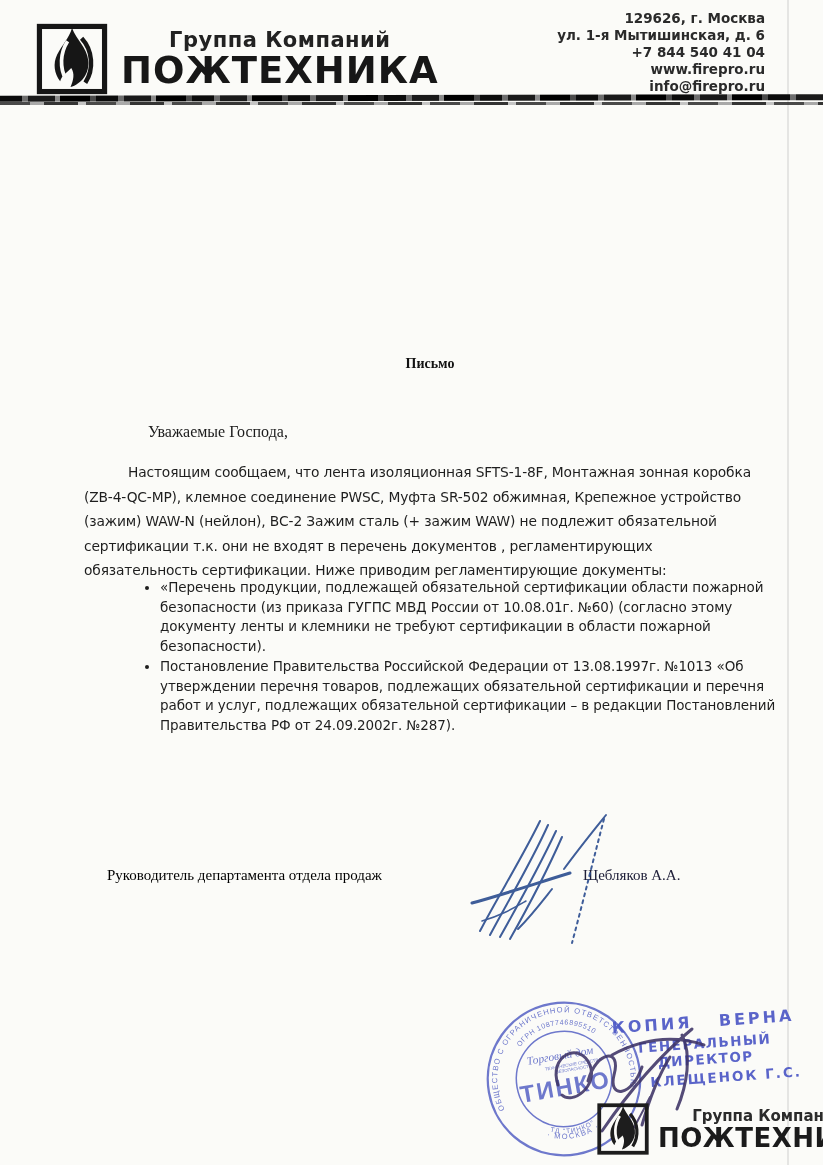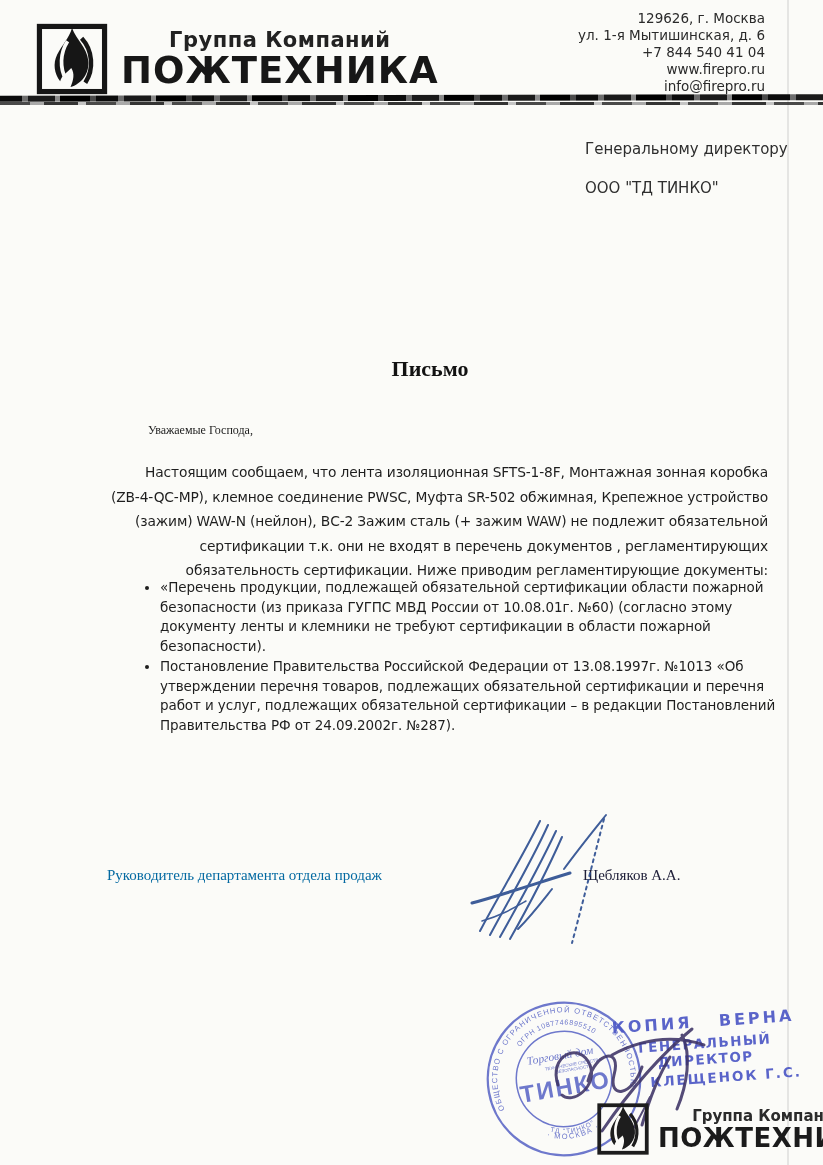--- a/index.html
+++ b/index.html
@@ -13,43 +13,43 @@
   }
   
   .scan-edge{position:absolute;right:34px;top:0;width:2px;height:1165px;background:#c9c9c9;opacity:.45;}
 
   
   .hdr-logo{position:absolute;left:35px;top:22px;display:flex;align-items:center;}
   .flame-box{width:74px;height:74px;}
   .hdr-logo-text{margin-left:12px;display:flex;flex-direction:column;align-items:center;}
   .hdr-line1{font-size:21px;font-weight:bold;color:#222;letter-spacing:.5px;}
   .hdr-line2{font-size:37px;font-weight:bold;color:#171717;letter-spacing:1px;line-height:1.05;}
-  .contact{position:absolute;right:58px;top:10px;text-align:right;font-size:13.5px;font-weight:normal;color:#2a2a2a;line-height:17px;}
+  .contact{position:absolute;right:58px;top:10px;text-align:right;font-size:13.5px;font-weight:bold;color:#2a2a2a;line-height:17px;}
   .divider{position:absolute;left:0;top:95px;width:823px;height:6px;
     background:repeating-linear-gradient(90deg,#0c0c0c 0 22px,#6d6d6d 22px 28px,#1a1a1a 28px 55px,#8a8a8a 55px 60px,#000 60px 90px,#4a4a4a 90px 96px);
     transform:skewY(-.12deg);}
   .divider2{position:absolute;left:0;top:102px;width:823px;height:3px;
     background:repeating-linear-gradient(90deg,#2a2a2a 0 30px,#9a9a9a 30px 44px,#111 44px 78px,#bbb 78px 86px);opacity:.85;}
 
   
   .recipient{position:absolute;left:585px;top:140px;font-size:15px;color:#2e2e2e;}
   .recipient .r2{margin-top:21px;}
 
   
   .title{position:absolute;left:85px;top:356px;width:690px;text-align:center;
-    font-family:"Liberation Serif", serif;font-weight:bold;font-size:22px;color:#121212;}
-  .salutation{position:absolute;left:148px;top:423px;font-family:"Liberation Serif", serif;font-size:12px;color:#1c1c1c;}
+    font-family:"Liberation Serif", serif;font-weight:bold;font-size:14px;color:#121212;}
+  .salutation{position:absolute;left:148px;top:423px;font-family:"Liberation Serif", serif;font-size:16px;color:#1c1c1c;}
   .paragraph{position:absolute;left:84px;top:460px;width:684px;
-    font-size:13.8px;line-height:24.5px;letter-spacing:-.15px;text-indent:44px;color:#1e1e1e;text-align:right;}
+    font-size:13.8px;line-height:24.5px;letter-spacing:-.15px;text-indent:44px;color:#1e1e1e;}
   .bullets{position:absolute;left:118px;top:566px;width:645px;margin:12px;padding-left:30px;
     font-size:13.5px;line-height:19.5px;letter-spacing:-.1px;color:#1e1e1e;}
   .bullets li{margin:0 0 1px 0;}
 
   
-  .sig-label{position:absolute;left:107px;top:867px;font-family:"Liberation Serif", serif;font-size:15px;color:#0369a1;}
+  .sig-label{position:absolute;left:107px;top:867px;font-family:"Liberation Serif", serif;font-size:15px;color:#000000;}
   .sig-name{position:absolute;left:583px;top:867px;font-family:"Liberation Serif", serif;font-size:15px;color:#20203a;}
   .sig-scribble{position:absolute;left:452px;top:803px;width:178px;height:148px;}
 
   
   .round-stamp{position:absolute;left:483px;top:998px;width:162px;height:162px;transform:rotate(-10deg);opacity:.88;}
   .copy-stamp{position:absolute;left:610px;top:1012px;width:190px;transform:rotate(-4deg);
     color:#4d58c6;font-weight:bold;opacity:.92;}
   .copy-l1{font-size:16px;letter-spacing:3px;word-spacing:18px;text-align:center;}
   .copy-l2{font-size:13.5px;letter-spacing:1.5px;margin-top:4px;text-align:center;}
   .copy-l3{font-size:13.5px;letter-spacing:2px;margin-top:3px;text-align:right;}
@@ -88,24 +88,20 @@
     <div>129626, г. Москва</div>
     <div>ул. 1-я Мытишинская, д. 6</div>
     <div>+7 844 540 41 04</div>
     <div>www.firepro.ru</div>
     <div>info@firepro.ru</div>
   </div>
 
   <div class="divider"></div>
   <div class="divider2"></div>
 
-  <div class="recipient">
-    <div>Генеральному директору</div>
-    <div class="r2">ООО "ТД ТИНКО"</div>
-  </div>
 
   <div class="title">Письмо</div>
   <div class="salutation">Уважаемые Господа,</div>
   <div class="paragraph">Настоящим сообщаем, что лента изоляционная SFTS-1-8F, Монтажная зонная коробка (ZB-4-QC-MP), клемное соединение PWSC, Муфта SR-502 обжимная, Крепежное устройство (зажим) WAW-N (нейлон), ВС-2 Зажим сталь (+ зажим WAW) не подлежит обязательной сертификации т.к. они не входят в перечень документов , регламентирующих обязательность сертификации. Ниже приводим регламентирующие документы:</div>
   <ul class="bullets">
     <li>«Перечень продукции, подлежащей обязательной сертификации области пожарной безопасности (из приказа ГУГПС МВД России от 10.08.01г. №60) (согласно этому документу ленты и клемники не требуют сертификации в области пожарной безопасности).</li>
     <li>Постановление Правительства Российской Федерации от 13.08.1997г. №1013 «Об утверждении перечня товаров, подлежащих обязательной сертификации и перечня работ и услуг, подлежащих обязательной сертификации – в редакции Постановлений Правительства РФ от 24.09.2002г. №287).</li>
   </ul>
 
   <div class="sig-label">Руководитель департамента отдела продаж</div>

